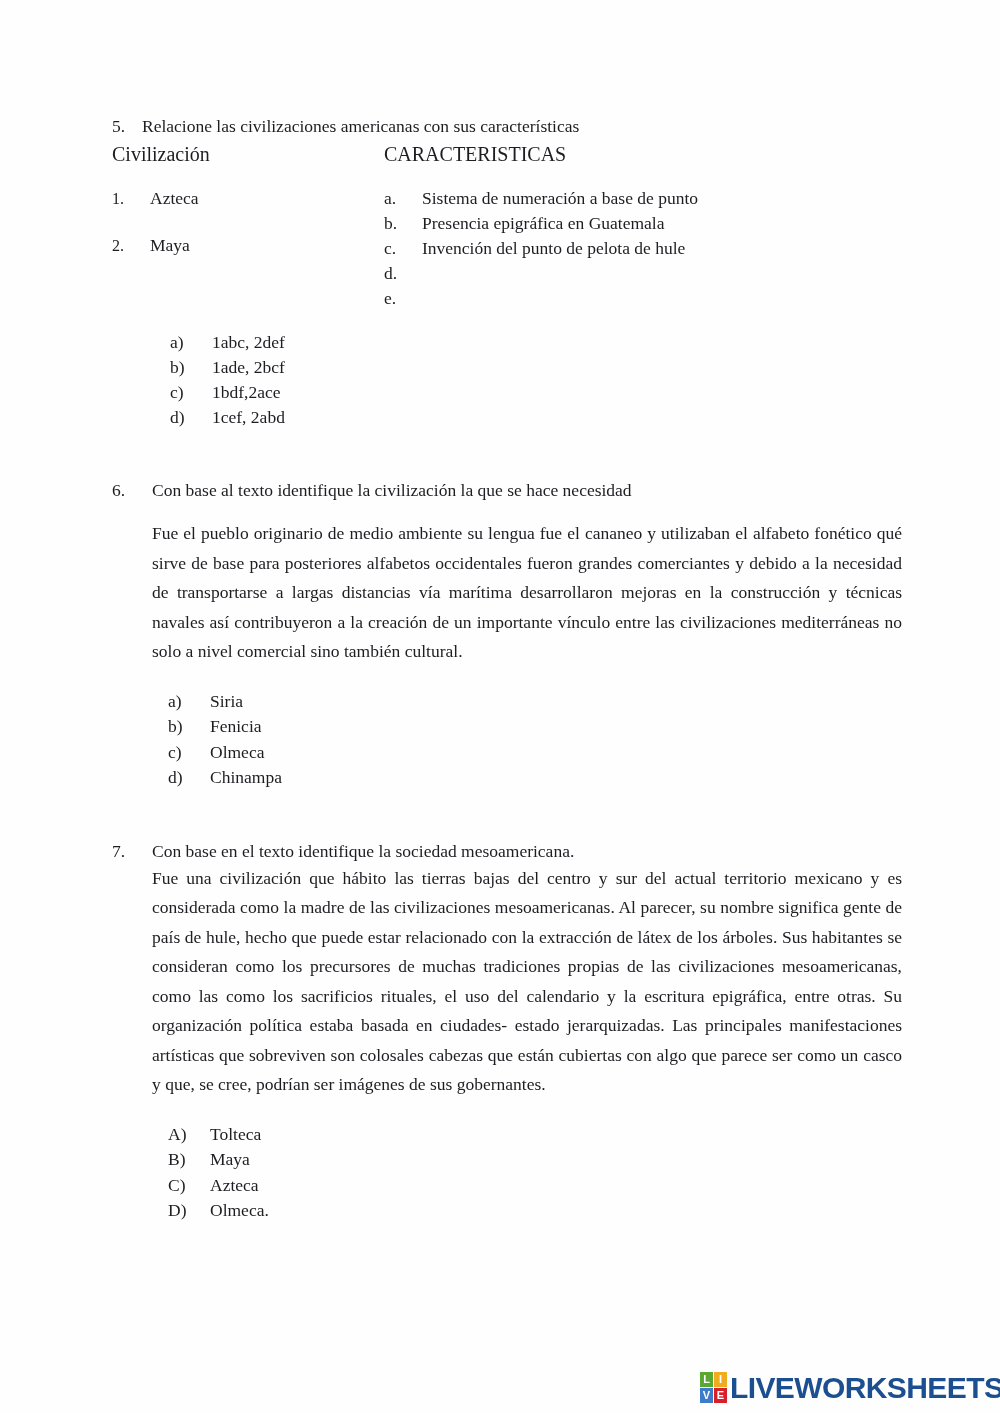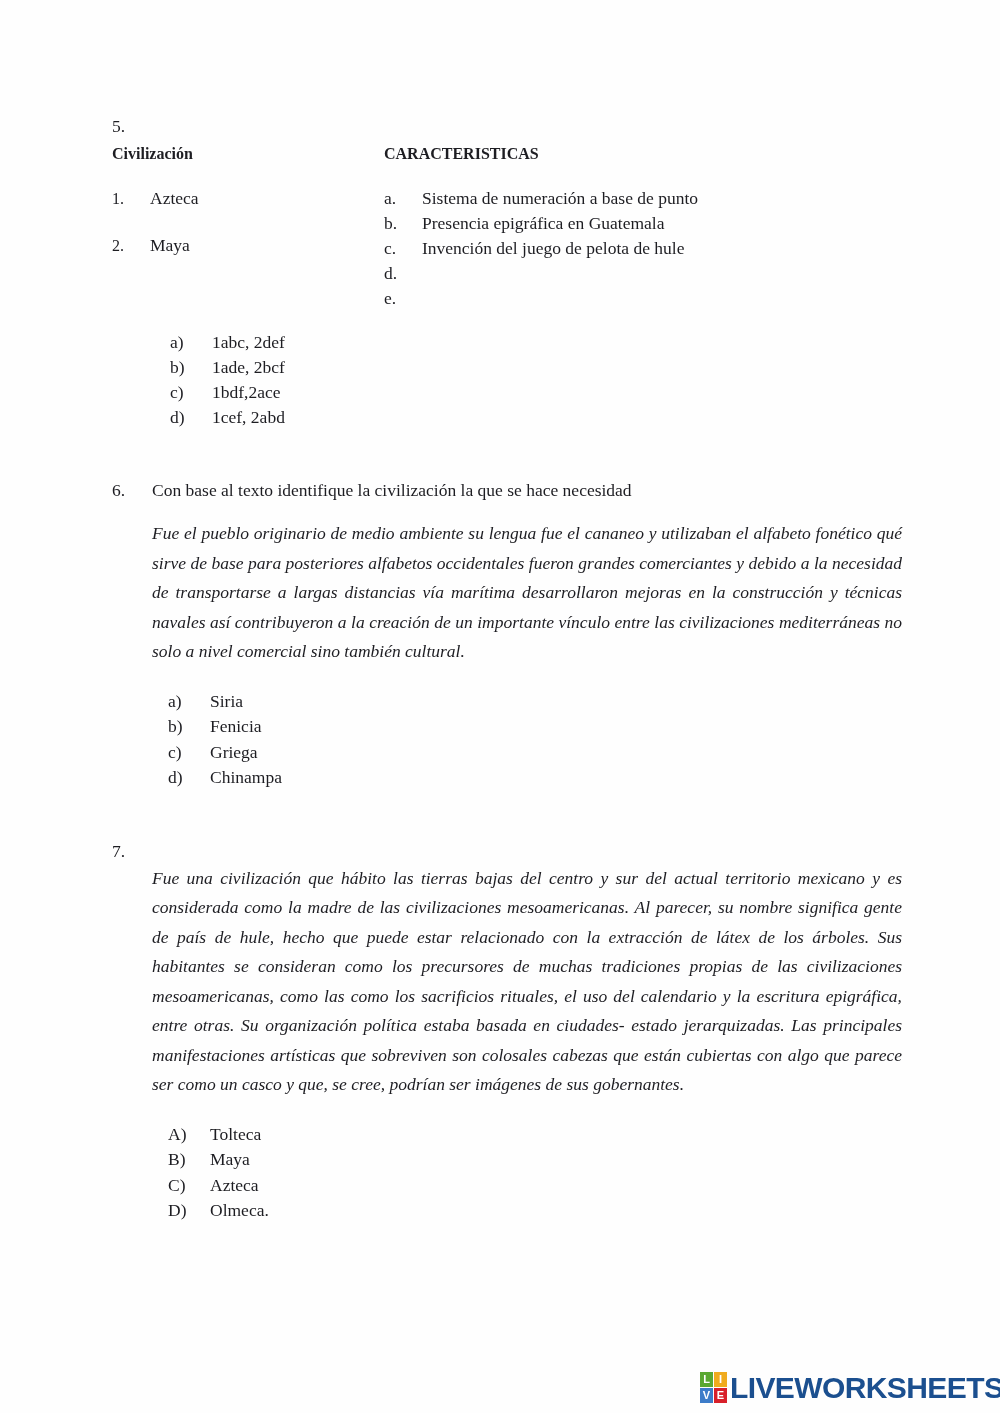--- a/index.html
+++ b/index.html
@@ -36,24 +36,23 @@
     display: flex;
     font-size: 17.5px;
     line-height: 25px;
   }
   .q5-head .num {
     width: 30px;
     flex: 0 0 30px;
   }
   .subhead-row {
     display: flex;
-    font-size: 16px;
+    font-size: 20px;
     line-height: 26px;
     margin-top: 2px;
-    font-weight: bold;
   }
   .subhead-left {
     width: 272px;
     flex: 0 0 272px;
   }
 
   .match-block {
     display: flex;
     margin-top: 20px;
   }
@@ -112,21 +111,20 @@
   .q-head .num {
     width: 40px;
     flex: 0 0 40px;
   }
   .q-para {
     margin-left: 40px;
     margin-top: 16px;
     font-size: 17.5px;
     line-height: 29.5px;
     text-align: justify;
-    font-style: italic;
   }
   .q-para.tight {
     margin-top: 0;
   }
   .opt-list2 {
     margin-top: 22px;
     margin-left: 56px;
     font-size: 17.5px;
     line-height: 25.5px;
   }
@@ -171,20 +169,21 @@
 </style>
 </head>
 <body>
 
 <div class="page">
   <div class="content">
 
     <div>
       <div class="q5-head">
         <span class="num">5.</span>
+        <span>Relacione las civilizaciones americanas con sus características</span>
       </div>
 
       <div class="subhead-row">
         <span class="subhead-left">Civilización</span>
         <span>CARACTERISTICAS</span>
       </div>
 
       <div class="match-block">
         <div class="civ-col">
           <div class="civ-item">
@@ -201,21 +200,21 @@
           <div class="char-item">
             <span class="mk">a.</span>
             <span>Sistema  de numeración a base de punto</span>
           </div>
           <div class="char-item">
             <span class="mk">b.</span>
             <span>Presencia epigráfica en Guatemala</span>
           </div>
           <div class="char-item">
             <span class="mk">c.</span>
-            <span>Invención del juego de pelota de hule</span>
+            <span>Invención del punto de pelota de hule</span>
           </div>
           <div class="char-item">
             <span class="mk">d.</span>
           </div>
           <div class="char-item">
             <span class="mk">e.</span>
           </div>
         </div>
       </div>
 
@@ -250,32 +249,33 @@
         <div class="opt-row">
           <span class="mk">a)</span>
           <span>Siria</span>
         </div>
         <div class="opt-row">
           <span class="mk">b)</span>
           <span>Fenicia</span>
         </div>
         <div class="opt-row">
           <span class="mk">c)</span>
-          <span>Griega</span>
+          <span>Olmeca</span>
         </div>
         <div class="opt-row">
           <span class="mk">d)</span>
           <span>Chinampa</span>
         </div>
       </div>
     </div>
 
     <div class="q-block">
       <div class="q-head">
         <span class="num">7.</span>
+        <span>Con base en el texto identifique la sociedad mesoamericana.</span>
       </div>
       <div class="q-para tight">Fue una civilización que hábito las tierras bajas del centro y sur del actual territorio mexicano y es considerada como la madre de las civilizaciones mesoamericanas. Al parecer,  su nombre significa gente de país de hule,  hecho que puede estar relacionado con la extracción de látex de los árboles. Sus habitantes se consideran como los precursores de muchas tradiciones propias de las civilizaciones mesoamericanas,  como las como los sacrificios rituales, el uso del calendario y la escritura epigráfica,   entre otras. Su organización política estaba basada en ciudades- estado jerarquizadas. Las principales manifestaciones artísticas que sobreviven son colosales cabezas que están cubiertas con algo que parece ser como un casco y que, se cree,  podrían ser imágenes de sus gobernantes.</div>
 
       <div class="opt-list2">
         <div class="opt-row">
           <span class="mk">A)</span>
           <span>Tolteca</span>
         </div>
         <div class="opt-row">
           <span class="mk">B)</span>

